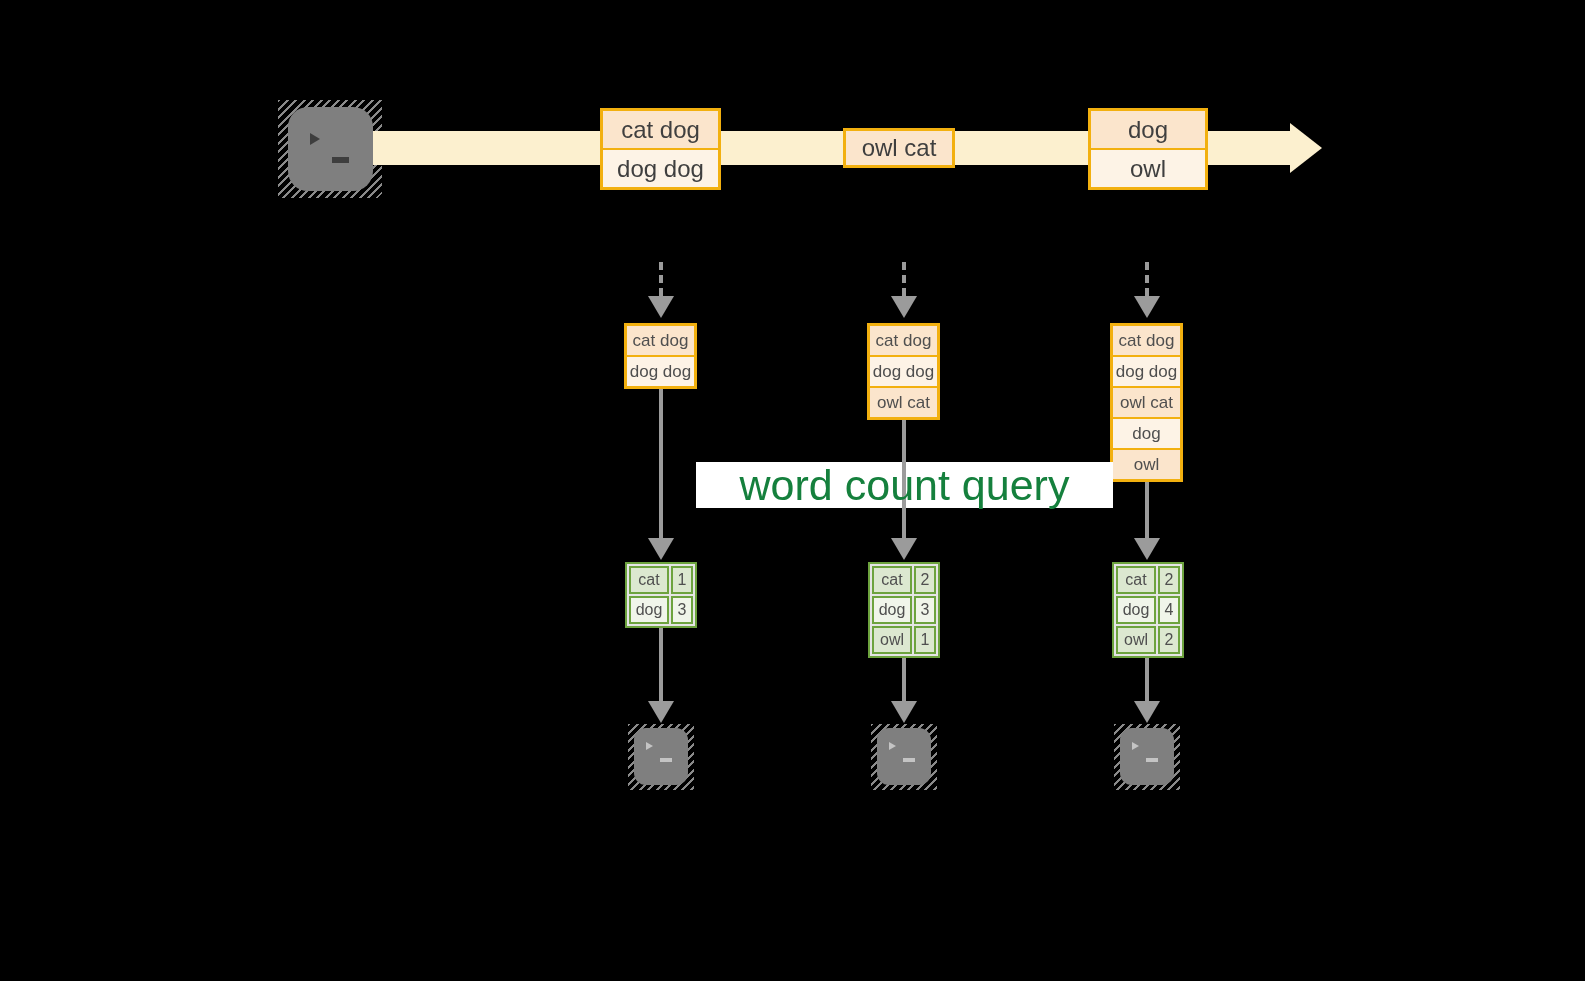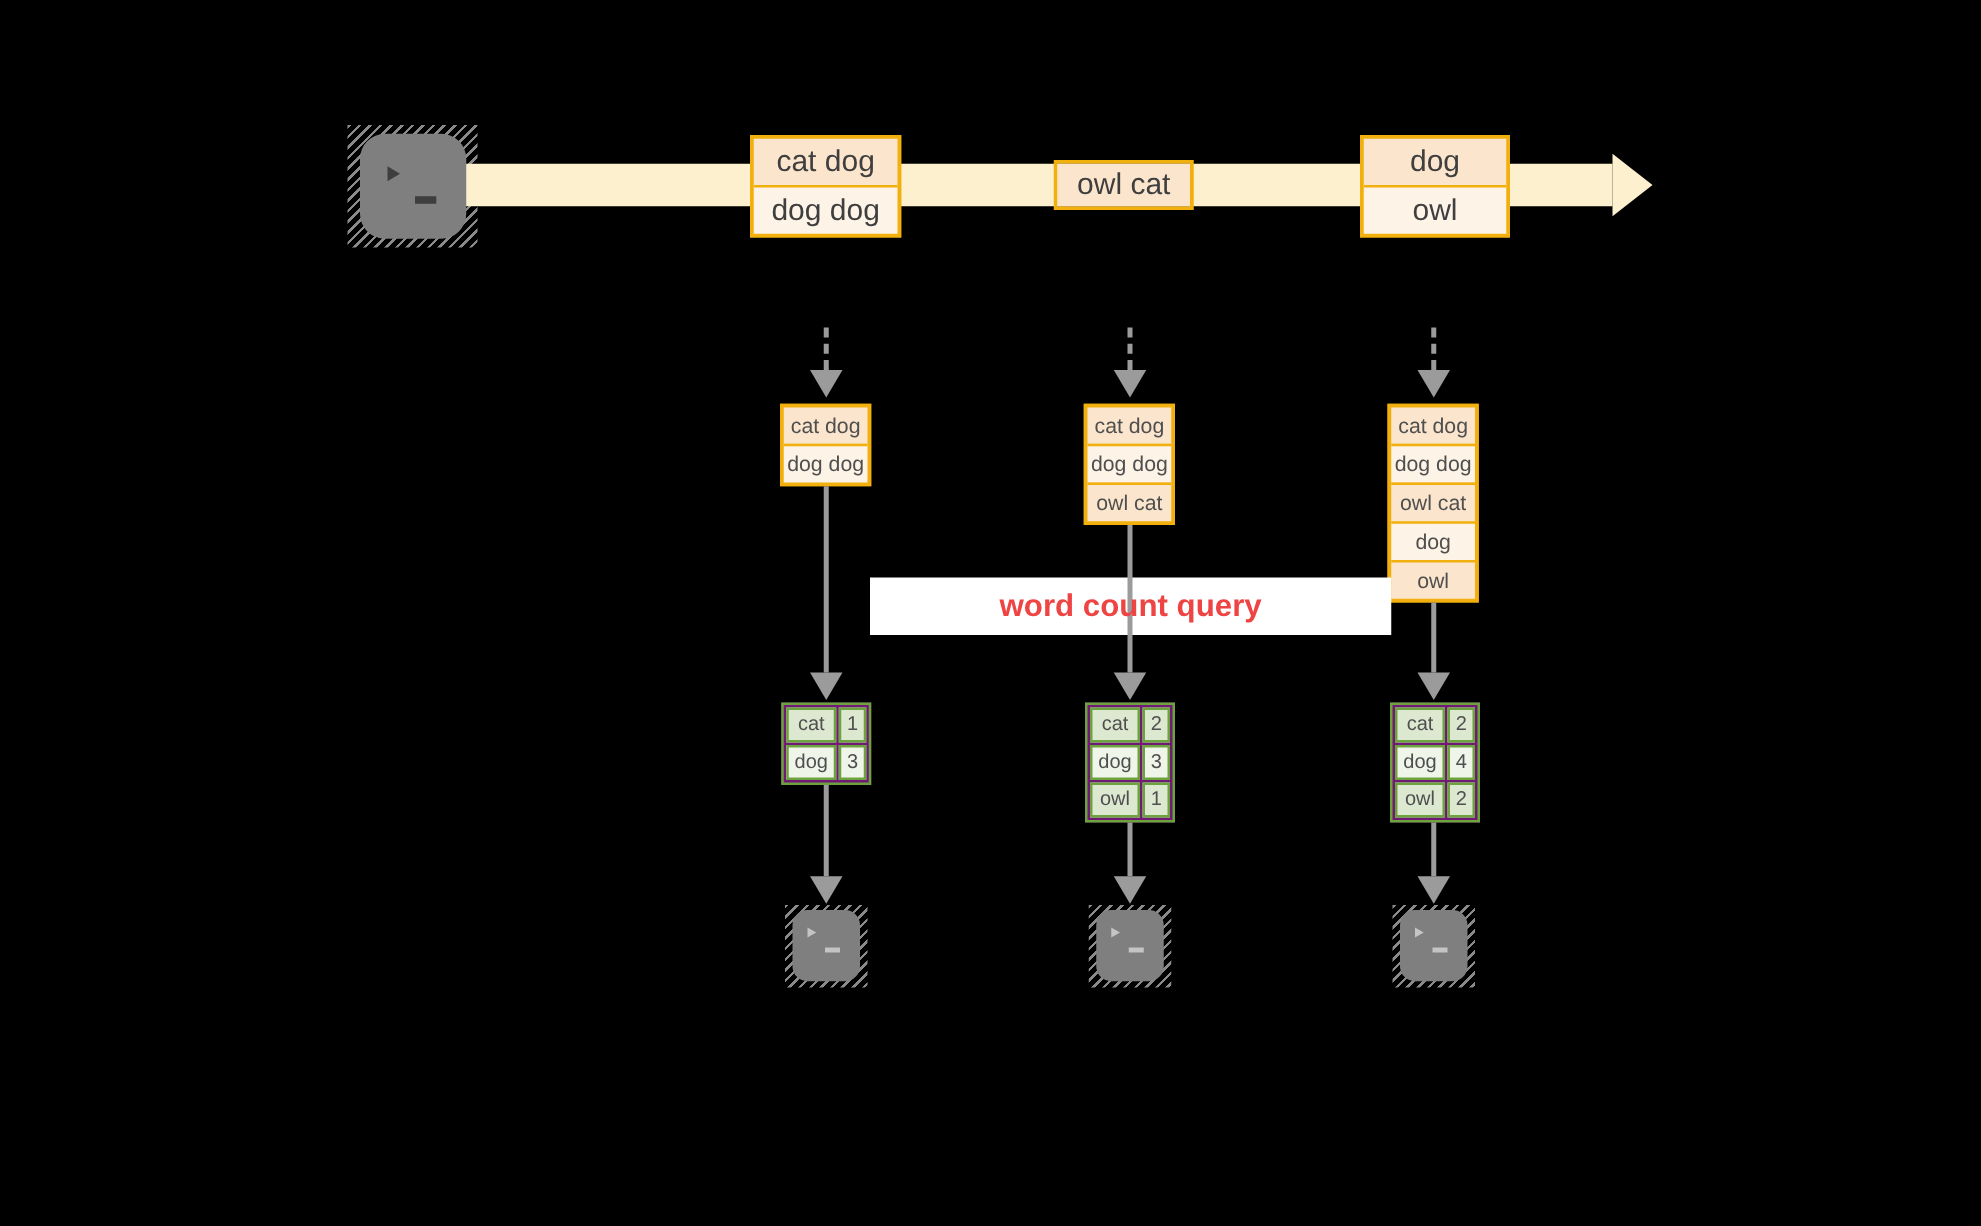--- a/index.html
+++ b/index.html
@@ -30,24 +30,24 @@
   
   .arrow{width:26px;z-index:3;display:flex;flex-direction:column;align-items:center;}
   .arrow .line{width:4px;background:#9b9b9b;}
   .arrow .dline{width:0;border-left:4px dashed #9b9b9b;}
   .arrow .head{width:0;height:0;border-left:13px solid transparent;
     border-right:13px solid transparent;border-top:22px solid #9b9b9b;}
 
   
   .title-bg{left:696px;top:462px;width:417px;height:46px;background:#fff;z-index:2;}
   .title-text{left:696px;top:462px;width:417px;height:46px;line-height:46px;
-    text-align:center;font-size:25px;color:#ef4444;z-index:4;font-weight:bold;}
-
-  
-  .count-table{width:72px;background:#701a75;border:2px solid #6da33e;
+    text-align:center;font-size:43px;color:#15803d;z-index:4;font-weight:normal;}
+
+  
+  .count-table{width:72px;background:#e5e5e5;border:2px solid #6da33e;
     padding:2px;z-index:2;top:562px;}
   .count-row{display:flex;gap:2px;margin-top:2px;}
   .count-row:first-child{margin-top:0;}
   .count-row .cellc{height:28px;box-sizing:border-box;border:2px solid #6da33e;
     line-height:24px;font-size:16px;text-align:center;color:#4f4f4f;}
   .count-row .w{flex:0 0 40px;}
   .count-row .n{flex:0 0 22px;}
   .row-dark .cellc{background:#dce8d0;}
   .row-light .cellc{background:#f0f5ea;}
 

